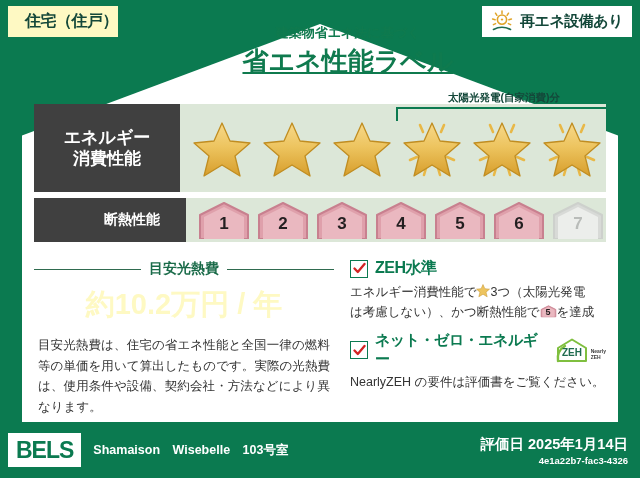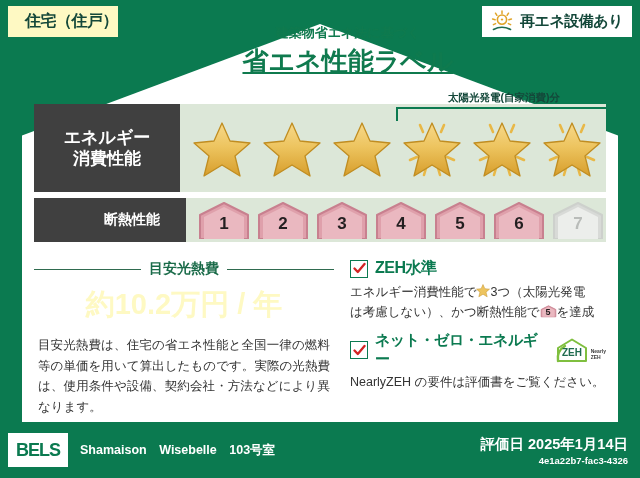--- a/index.html
+++ b/index.html
@@ -141,21 +141,21 @@
   
   .footer{
     position:absolute;left:0;bottom:0;width:640px;height:56px;
     display:flex;align-items:center;
   }
   .bels-box{
     margin-left:8px;height:34px;background:#ffffff;display:flex;align-items:center;
     padding:0 8px;gap:6px;
   }
   .bels-jp{font-size:19px;font-weight:bold;color:#14483a;letter-spacing:-0.5px;}
-  .bels-en{font-size:18px;font-weight:bold;color:#0b7a50;letter-spacing:-1px;}
+  .bels-en{font-size:23px;font-weight:bold;color:#0b7a50;letter-spacing:-1px;}
   .bldg{margin-left:12px;color:#ffffff;font-size:12.5px;font-weight:bold;letter-spacing:0px;}
   .foot-right{margin-left:auto;margin-right:12px;text-align:right;color:#ffffff;}
   .eval-date{font-size:14.5px;font-weight:bold;}
   .eval-id{font-size:9.5px;font-weight:bold;margin-top:1px;}
 </style>
 </head>
 <body>
 
 <div class="label-root">
 

